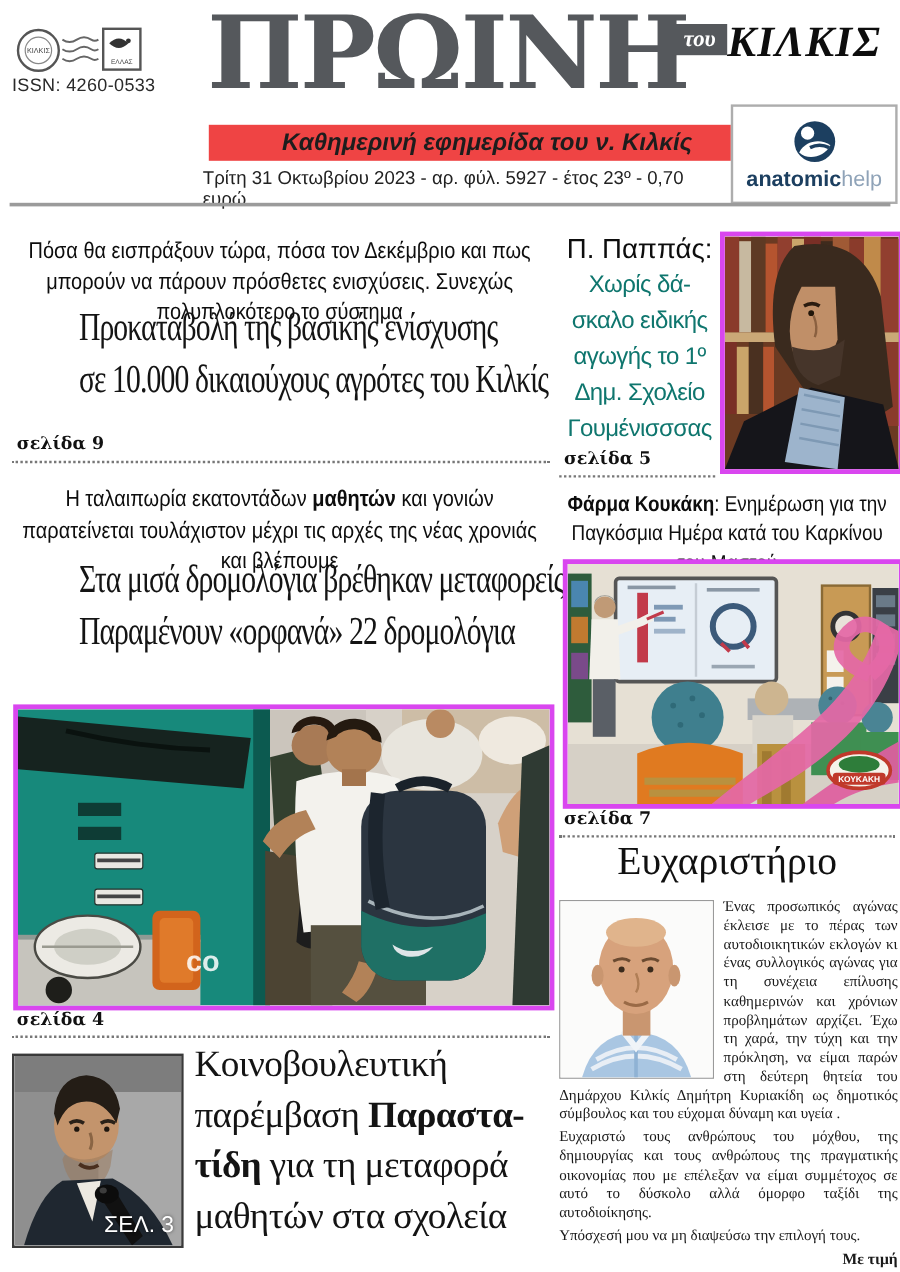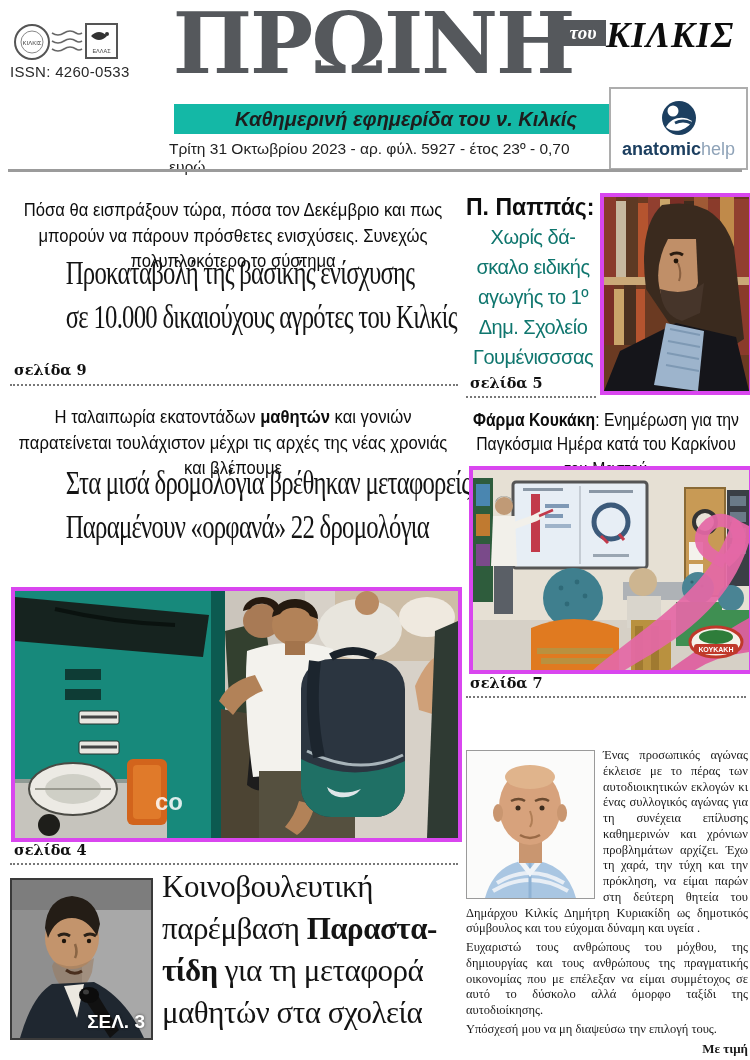--- a/index.html
+++ b/index.html
@@ -10,21 +10,21 @@
   #issn{left:10px;top:63px;font-size:15px;color:#2a2a2a;letter-spacing:.3px;}
   #masthead{left:158px;top:2px;width:430px;text-align:center;
     font-family:"DejaVu Serif",serif;font-weight:bold;font-size:84px;line-height:1.0;
     color:#55585c;letter-spacing:-2px;}
   #tou-box{left:560px;top:20px;width:46px;height:26px;background:#55585c;
     display:flex;align-items:center;justify-content:center;}
   #tou-box span{font-family:"Liberation Serif",serif;font-style:italic;font-weight:bold;
     font-size:19px;color:#fff;}
   #kilkis{left:606px;top:14px;font-family:"Liberation Serif",serif;font-style:italic;
     font-weight:bold;font-size:36px;color:#0d0d0d;letter-spacing:1px;}
-  #subtitle-bar{left:174px;top:104px;width:464px;height:30px;background:#14b8a6;
+  #subtitle-bar{left:174px;top:104px;width:464px;height:30px;background:#ef4444;
     display:flex;align-items:center;justify-content:center;}
   #subtitle-bar span{font-weight:bold;font-style:italic;font-size:20px;color:#1d1d1d;}
   #dateline{left:169px;top:140px;width:430px;text-align:left;font-size:15.5px;color:#222;}
   #eidisis{left:20px;top:119px;width:154px;height:45px;border:3px solid #2a2a2a;
     border-radius:24px;display:flex;align-items:center;justify-content:center;
     font-weight:bold;font-size:29px;color:#111;letter-spacing:-.5px;}
   #sponsor{left:609px;top:87px;width:135px;height:79px;border:2px solid #adadad;
     background:#fff;display:flex;flex-direction:column;align-items:center;justify-content:center;}
   #sponsor .wordmark{font-size:18px;line-height:1;margin-top:2px;}
   #sponsor .wm-b{font-weight:bold;color:#1c3f60;}
@@ -35,38 +35,38 @@
     transform:scaleX(.875);transform-origin:50% 50%;}
   .kicker b{font-weight:bold;}
   .hl-line{width:446px;white-space:nowrap;text-align:center;
     font-family:"Liberation Serif",serif;font-size:33px;line-height:1.32;color:#141414;
     letter-spacing:-1px;transform:scaleX(.75);transform-origin:50% 50%;}
   .pageref{font-family:"DejaVu Serif",serif;font-weight:bold;font-size:14.5px;color:#111;}
   .dotline{border-bottom:2px dotted #777;height:0;}
   figure{margin:0;}
   .photo{border:4px solid #d946ef;overflow:hidden;}
   
-  #pappas-name{left:466px;top:194px;width:134px;text-align:left;
-    font-weight:bold;font-size:23px;color:#0d0d0d;}
+  #pappas-name{left:466px;top:194px;width:134px;text-align:center;
+    font-weight:normal;font-size:23px;color:#0d0d0d;}
   .pappas-line{width:134px;text-align:center;font-size:20px;line-height:30px;
     color:#0f766e;letter-spacing:-.5px;}
   
   #thanks-title{left:466px;top:700px;width:280px;text-align:center;
     font-family:"Liberation Serif",serif;font-size:33px;color:#101010;}
   #thanks-block{left:466px;top:748px;width:282px;font-family:"Liberation Serif",serif;
     font-size:12.5px;line-height:1.26;text-align:justify;color:#1a1a1a;}
   #thanks-photo{float:left;width:127px;height:147px;border:1px solid #9a9a9a;
     margin:2px 8px 3px 0;}
   #thanks-block p{margin:0 0 3px 0;}
   .sign{text-align:right;font-weight:bold;font-size:13px;margin-top:2px;}
   
   #a3-headline{left:162px;top:866px;width:300px;font-family:"Liberation Serif",serif;
     font-size:31px;line-height:1.35;color:#141414;letter-spacing:-.5px;hyphens:manual;}
   #a3-headline b{font-weight:bold;}
-  .photo-label{position:absolute;right:6px;bottom:5px;color:#fff;font-weight:bold;
+  .photo-label{position:absolute;right:6px;bottom:5px;color:#fff;font-weight:normal;
     font-size:19px;text-shadow:0 0 3px rgba(0,0,0,.6);}
   .watermark{position:absolute;left:140px;bottom:22px;color:#fff;font-weight:bold;
     font-size:24px;opacity:.85;}
 </style>
 </head>
 <body>
 
 <div id="page">
 
   <svg class="abs" style="left:12px;top:20px" width="108" height="46" viewBox="0 0 108 46">
@@ -299,20 +299,21 @@
       <path d="M252,92 q22,-18 10,-36 q-18,-14 -32,6 q-8,18 22,30" fill="none" stroke="#e468a6" stroke-width="13" opacity=".93"></path>
       <ellipse cx="243" cy="172" rx="26" ry="15" fill="#f5f2ea" stroke="#c0392b" stroke-width="3"></ellipse>
       <ellipse cx="243" cy="167" rx="17" ry="7" fill="#2e7d3a"></ellipse>
       <rect x="221" y="174" width="44" height="10" rx="3" fill="#c0392b"></rect>
       <text x="243" y="182" font-size="7" font-weight="bold" text-anchor="middle" fill="#ffffff">ΚΟΥΚΑΚΗ</text>
     </svg>
   </figure>
   <div class="abs pageref" style="left:470px;top:674px">σελίδα 7</div>
   <div class="abs dotline" style="left:466px;top:696px;width:280px"></div>
 
+  <div class="abs" id="thanks-title">Ευχαριστήριο</div>
   <div class="abs" id="thanks-block">
     <figure id="thanks-photo">
       <svg width="127" height="147" viewBox="0 0 127 147">
         <rect width="127" height="147" fill="#fbfbfa"></rect>
         <path d="M18,147 q10,-36 45,-38 q36,2 46,38 z" fill="#a9c6e2"></path>
         <path d="M30,132 q33,-20 67,0" stroke="#e8eef5" stroke-width="4" fill="none"></path>
         <path d="M26,140 q37,-22 75,0" stroke="#e8eef5" stroke-width="4" fill="none"></path>
         <path d="M63,110 l0,37" stroke="#8fb2d4" stroke-width="3"></path>
         <path d="M52,108 l11,14 l11,-14" fill="none" stroke="#f0f4f8" stroke-width="5"></path>
         <rect x="52" y="88" width="23" height="24" fill="#c99670"></rect>

